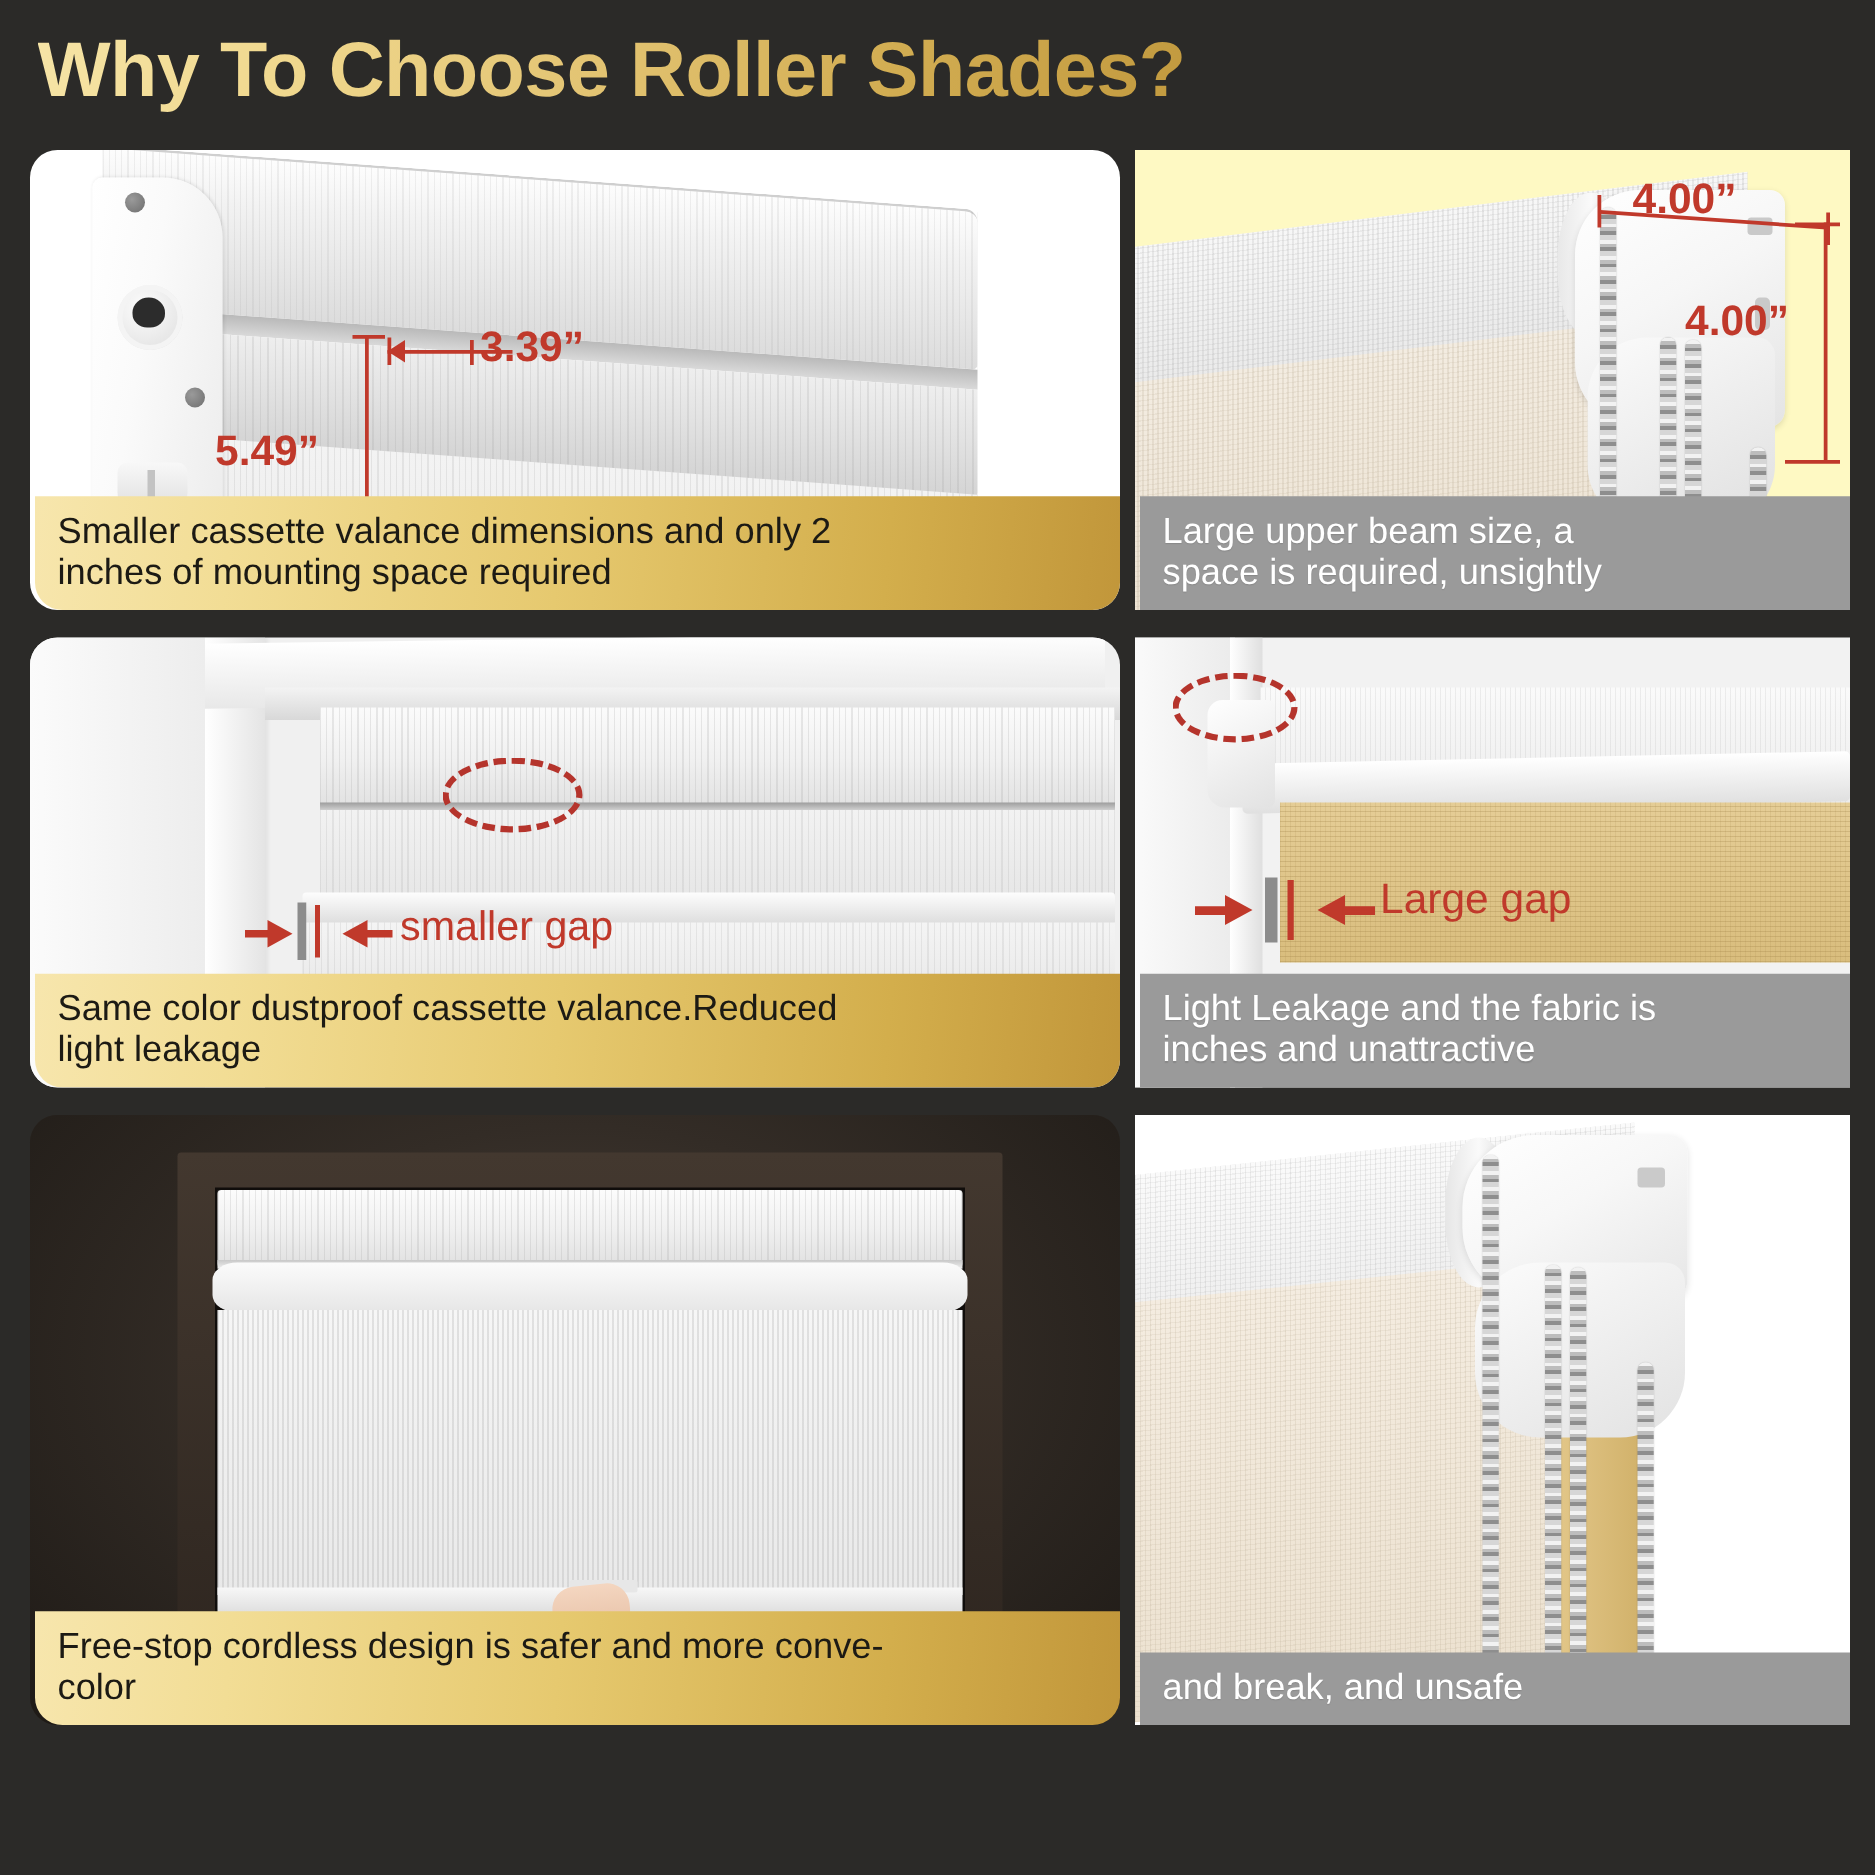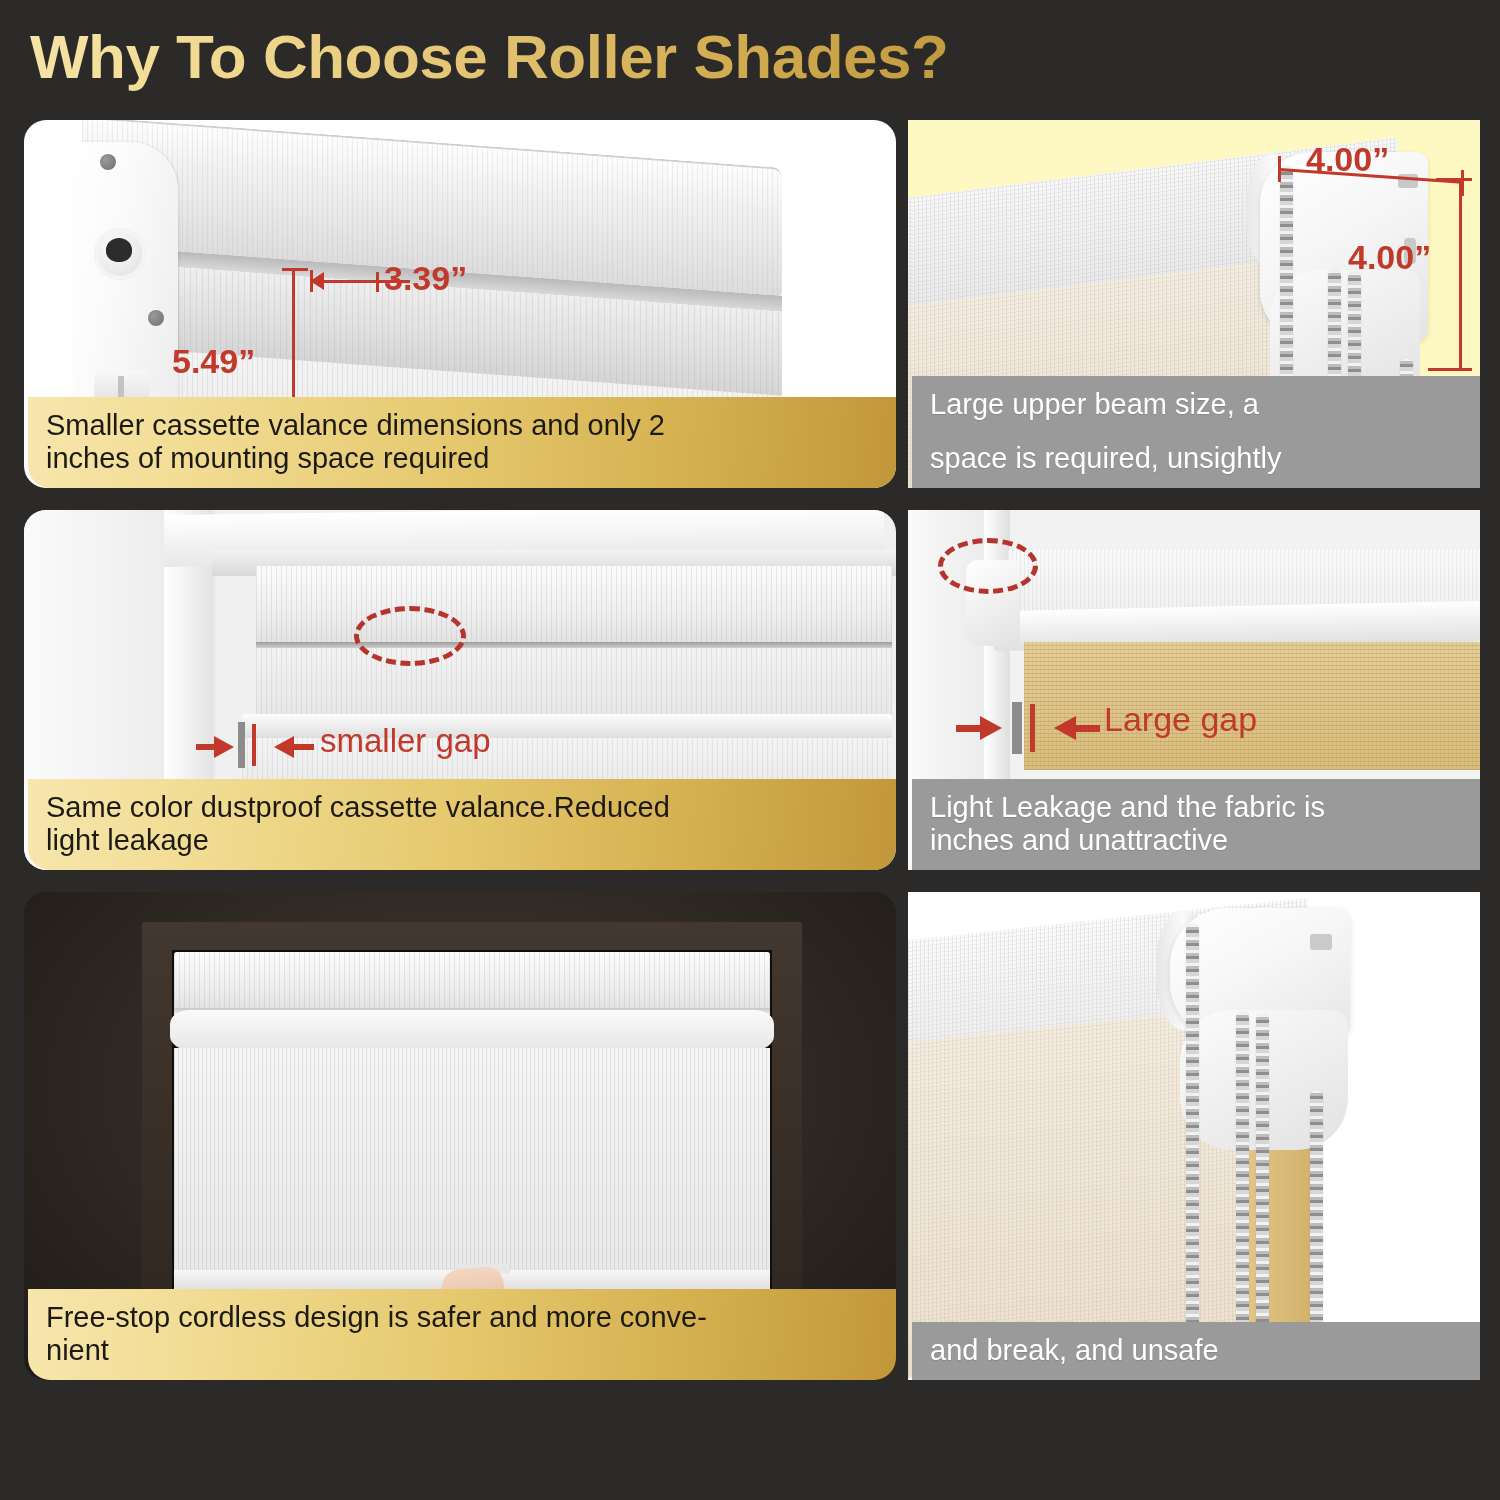--- a/index.html
+++ b/index.html
@@ -53,21 +53,21 @@
     border-bottom-left-radius:22px;
     border-bottom-right-radius:22px;
   }
   .caption.gray{
     background:#9a9a9a;
     color:#ffffff;
     text-shadow:0 1px 1px rgba(0,0,0,.12);
   }
   .cap-l1{ display:block; }
   .cap-l2{ display:block; }
-  .cap-l3{ display:block;margin-top:21px; }
+  .cap-l3{ display:block; }
 
   
   .p1-bg{ background:#ffffff; }
   .p1-valance{
     position:absolute; left:58px; top:22px; width:700px; height:230px;
     transform:skewY(4.2deg);
   }
   .p1-top-face{
     position:absolute; left:0; top:0; width:100%; height:128px;
     background:linear-gradient(180deg,#fdfdfd 0%,#f2f2f2 30%,#e6e6e6 70%,#dcdcdc 100%);
@@ -614,21 +614,21 @@
     <div class="p5-roll"></div>
     <div class="p5-fabric"></div>
     <div class="p5-bottomrail"></div>
     <div class="p5-pulltab"></div>
     <div class="p5-hand"></div>
     <div class="p5-handknuck"></div>
   </div>
 
   <div class="caption gold">
     <span class="cap-l1">Free-stop cordless design is safer and more conve-</span>
-    <span class="cap-l2">nient</span>
+    <span class="cap-l2">color</span>
   </div>
 </div>
 
 <div class="panel right row3 p6-bg">
   <div class="photo">
     <div class="p6-whitefab"></div>
     <div class="p6-creamfab"></div>
     <div class="p6-tanstrip"></div>
     <div class="p6-roll"></div>
     <div class="p6-bracket"></div>

